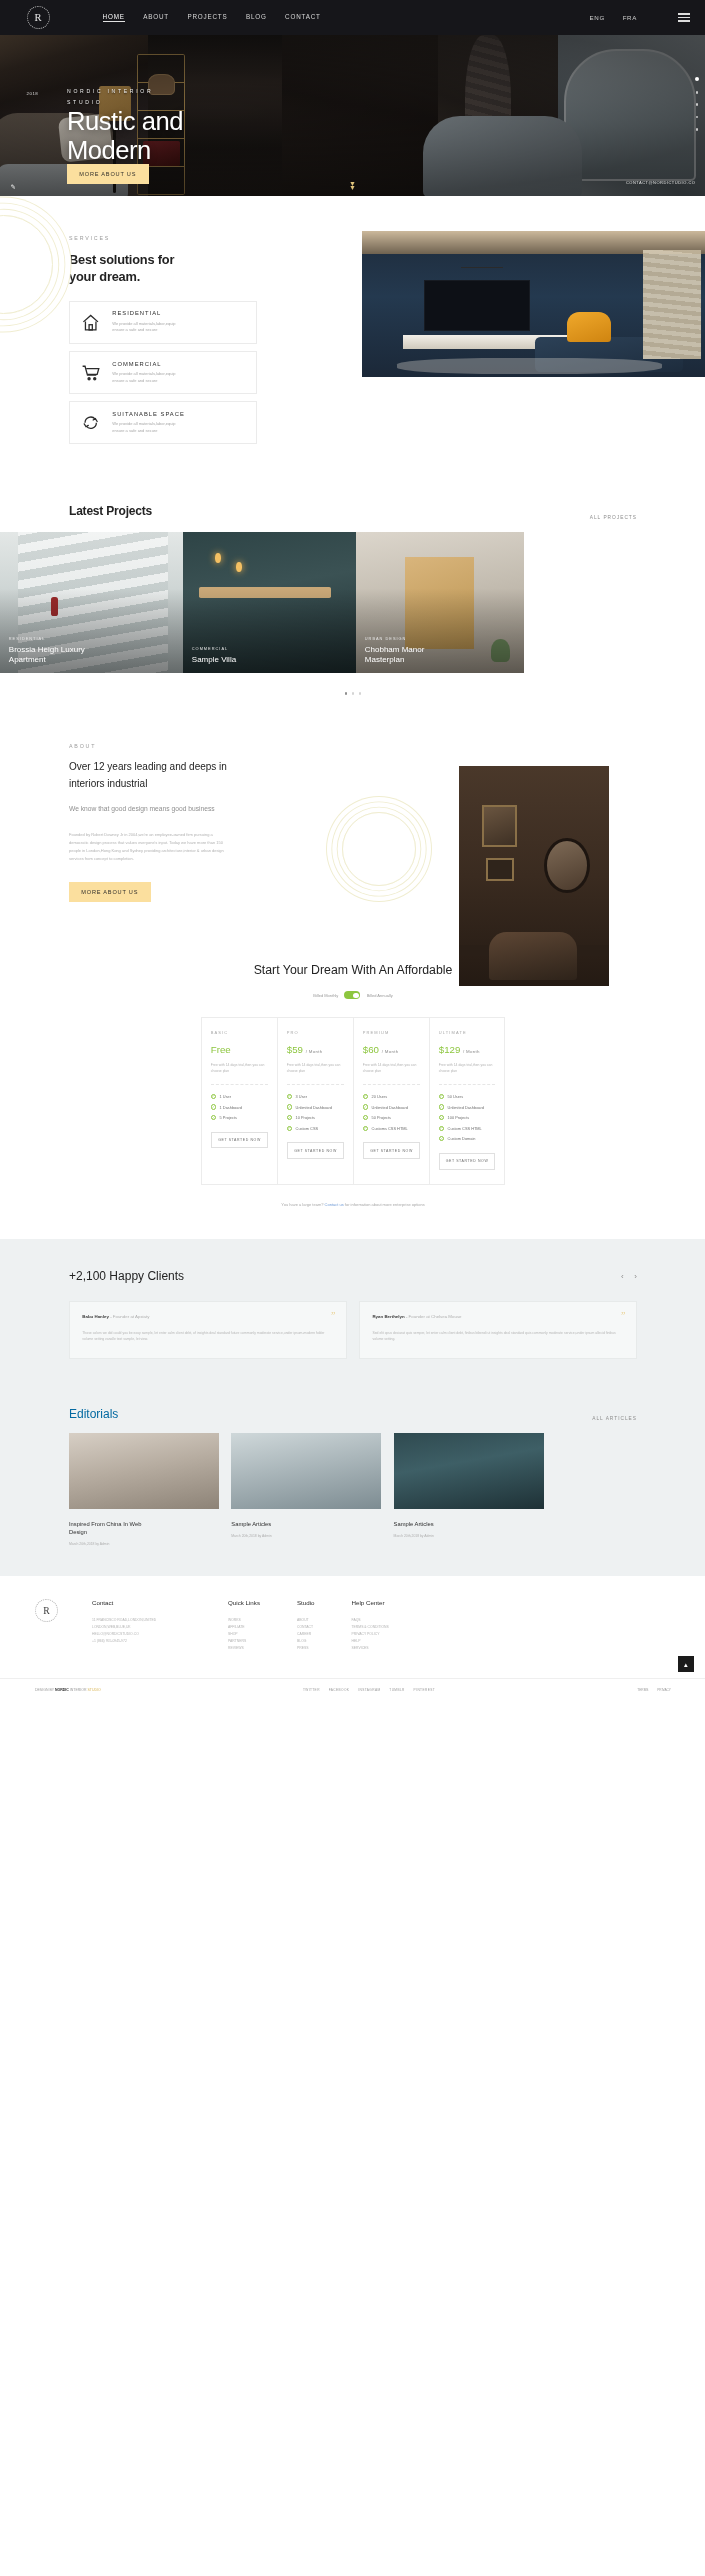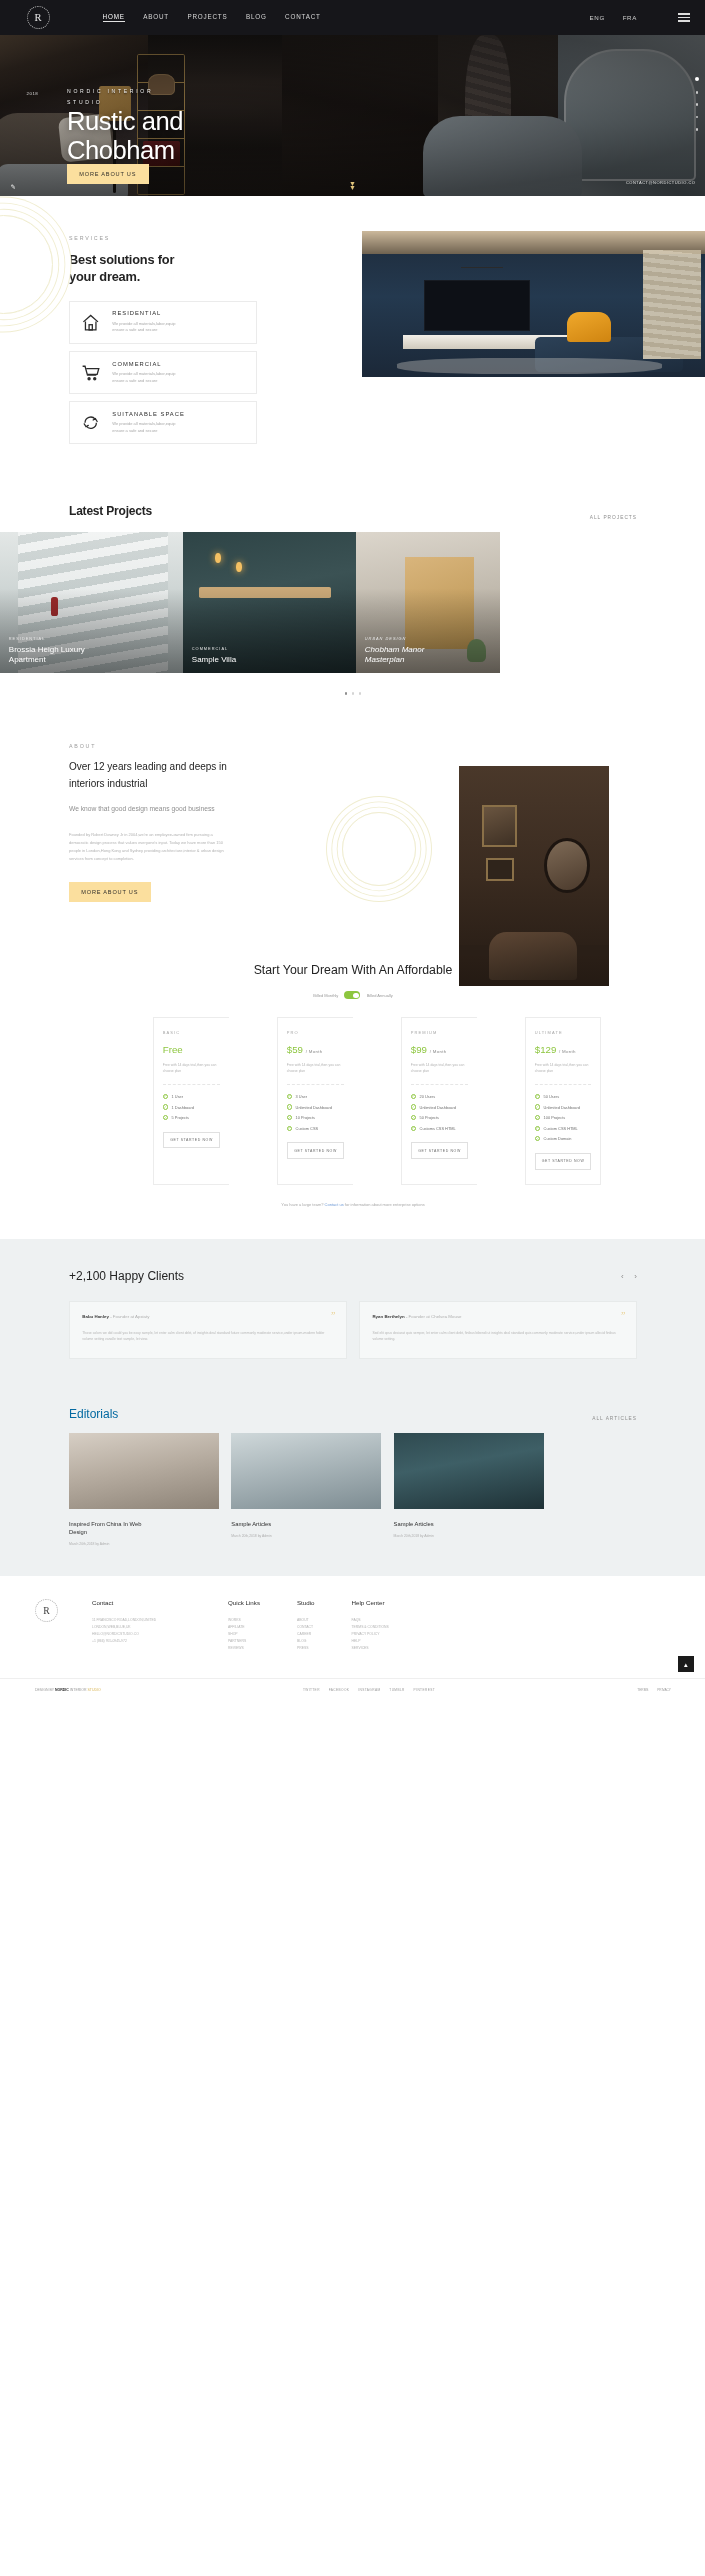--- a/index.html
+++ b/index.html
@@ -166,21 +166,21 @@
   
   .projects-sec { padding: 25px 0 0; background: #fff; }
   .proj-head { display:flex; align-items:flex-end; justify-content:space-between; padding: 0 69px 12.3px; }
   .proj-head .h2 { font-size: 12px; }
   .link-sm { font-size: 4.8px; letter-spacing: 1px; color:#8d8d8d; text-decoration:none; }
   .proj-grid { display:flex; width: 706px; }
   .proj-card { position: relative; height: 141px; overflow: hidden; }
   .proj-card.w1 { width: 183px; }
   .proj-card.w2 { width: 173px; }
   .proj-card.w3 { width: 182px; }
-  .proj-card.w4 { width: 144px; font-style: italic; }
+  .proj-card.w4 { width: 168px; }
   .pc-img { position:absolute; inset:0; }
   .pc1 { background: linear-gradient(180deg,#e3e7e6 0%,#cfd6d5 40%,#b6c0c0 100%); }
   .pc2 { background: linear-gradient(170deg,#2e4446 0%,#3b5254 40%,#1f2f31 100%); }
   .pc3 { background: linear-gradient(170deg,#4d3b2a 0%,#6a5238 45%,#2c2018 100%); }
   .pc4 { background: linear-gradient(170deg,#dcd6cc 0%,#c3bcb0 45%,#a79e90 100%); }
   .pc-ov { position:absolute; inset:0;
     background: linear-gradient(180deg, rgba(0,0,0,0) 40%, rgba(0,0,0,.45) 100%); }
   .pc-txt { position:absolute; left: 8.8px; bottom: 8.8px; right: 8.8px; }
   .pc-cat { font-size: 3.9px; letter-spacing: 1px; color:#e6e6e6; margin-bottom: 3.5px; }
   .pc-name { font-size: 8px; line-height: 9.7px; color:#fff; font-weight: 400; }
@@ -221,21 +221,21 @@
     background: linear-gradient(170deg,#5d4634,#2e231a); border-radius: 17.6px 17.6px 3.5px 3.5px;}
 
   
   .pricing { padding: 26.5px 0 32px; background: #fff; text-align:center; }
   .pricing h2 { font-size: 12.3px; color:#232323; font-weight: 400; }
   .billing-row { display:flex; align-items:center; justify-content:center; gap:6.2px; margin-top: 14px; }
   .billing-row span { font-size: 4px; color:#9a9a9a; }
   .toggle { width: 16px; height: 8px; border-radius: 8px; background:#8dc63f; position:relative; cursor:pointer;}
   .toggle i { position:absolute; top:1.2px; left: 8.8px; width:5.3px; height:5.3px; border-radius:50%; background:#fff; }
   .plans { display:flex; justify-content:center; margin-top: 17.6px; }
-  .plan { width: 76px; border: 0.9px solid #ececec; border-right:none; padding: 12.3px 8.8px 14px; text-align:left; background:#fff;margin-left:48px; }
+  .plan { width: 76px; border: 0.9px solid #ececec; border-right:none; padding: 12.3px 8.8px 14px; text-align:left; background:#fff; }
   .plan:last-child { border-right: 0.9px solid #ececec; }
   .plan-name { font-size: 4px; letter-spacing: 1.1px; color:#a6a6a6; margin-bottom: 8.8px; }
   .plan-price { font-size: 9.7px; color: #8dc63f; font-weight: 400; }
   .plan-price small { font-size: 4.4px; color:#8b8b8b; letter-spacing:0.3px; }
   .plan-desc { font-size: 3.4px; line-height: 5.6px; color:#b4b4b4; margin-top: 8px; }
   .plan-hr { border-top: 0.9px dashed #e6e6e6; margin: 9.7px 0 8.8px; }
   .plan-feat { display:flex; align-items:center; gap:3.5px; margin-bottom: 5.3px; font-size: 3.9px; color:#6f6f6f; }
   .tick { width: 5.3px; height:5.3px; border-radius:50%; border: 0.6px solid #8dc63f; color:#8dc63f;
           font-size: 3.5px; display:flex; align-items:center; justify-content:center; flex:0 0 5.3px; }
   .plan-btn { margin-top: 11.5px; display:block; width: 100%; background:#fff; border:0.9px solid #e0e0e0;
@@ -343,21 +343,21 @@
     <div class="deco armchair"></div>
     <div class="hero-vign"></div>
 
     <div class="hero-year">2018</div>
     <div class="hero-kicker">
       <div>NORDIC INTERIOR</div>
       <div>STUDIO</div>
     </div>
     <h1 class="hero-title">
       <div>Rustic and</div>
-      <div>Chobham</div>
+      <div>Modern</div>
     </h1>
     <button class="btn-yellow hero-btn">MORE ABOUT US</button>
 
     <div class="hero-social">
       <span>✎</span>
 
     </div>
     <div class="hero-mail">CONTACT@NORDICTUDIO.CO</div>
     <div class="hero-dots">
       <i class="on"></i>
@@ -584,21 +584,21 @@
         <div class="plan-feat">
             <span class="tick">✓</span>
             <span>Custom CSS</span>
           </div>
         <button class="plan-btn">GET STARTED NOW</button>
       </div>
 
       <div class="plan">
         <div class="plan-name">PREMIUM</div>
         <div class="plan-price">
-          <span>$99</span>
+          <span>$60</span>
           <small>/ Month</small>
         </div>
         <div class="plan-desc">Free with 14 days trial,then you can choose plan</div>
         <div class="plan-hr"></div>
         <div class="plan-feat">
             <span class="tick">✓</span>
             <span>20 Users</span>
           </div>
         <div class="plan-feat">
             <span class="tick">✓</span>

